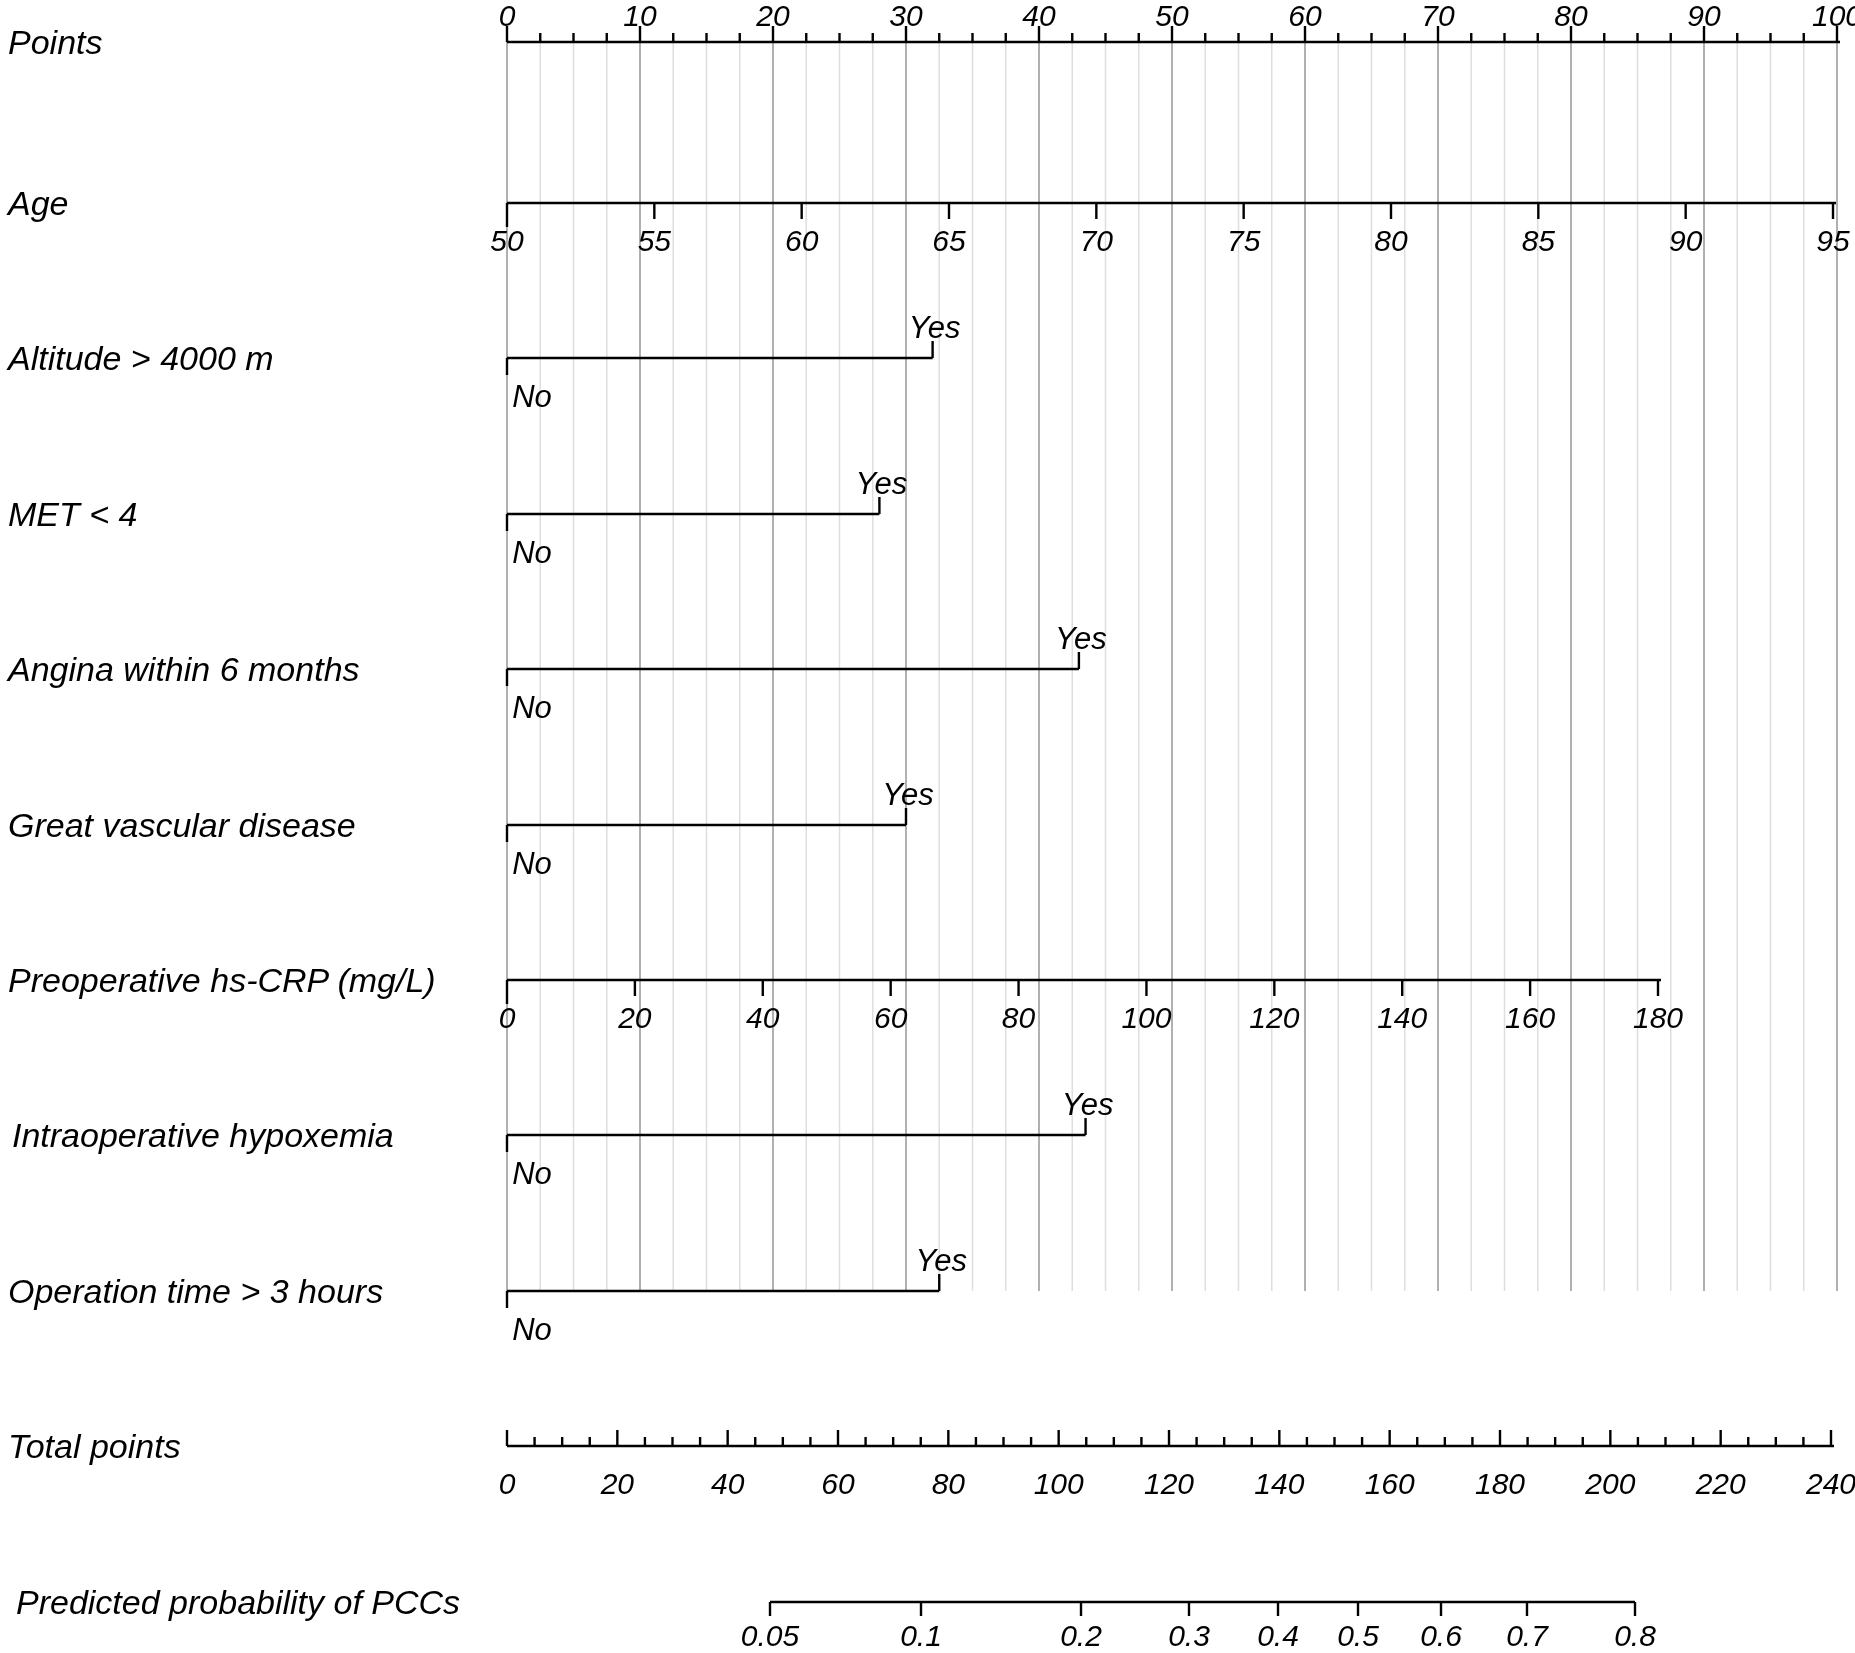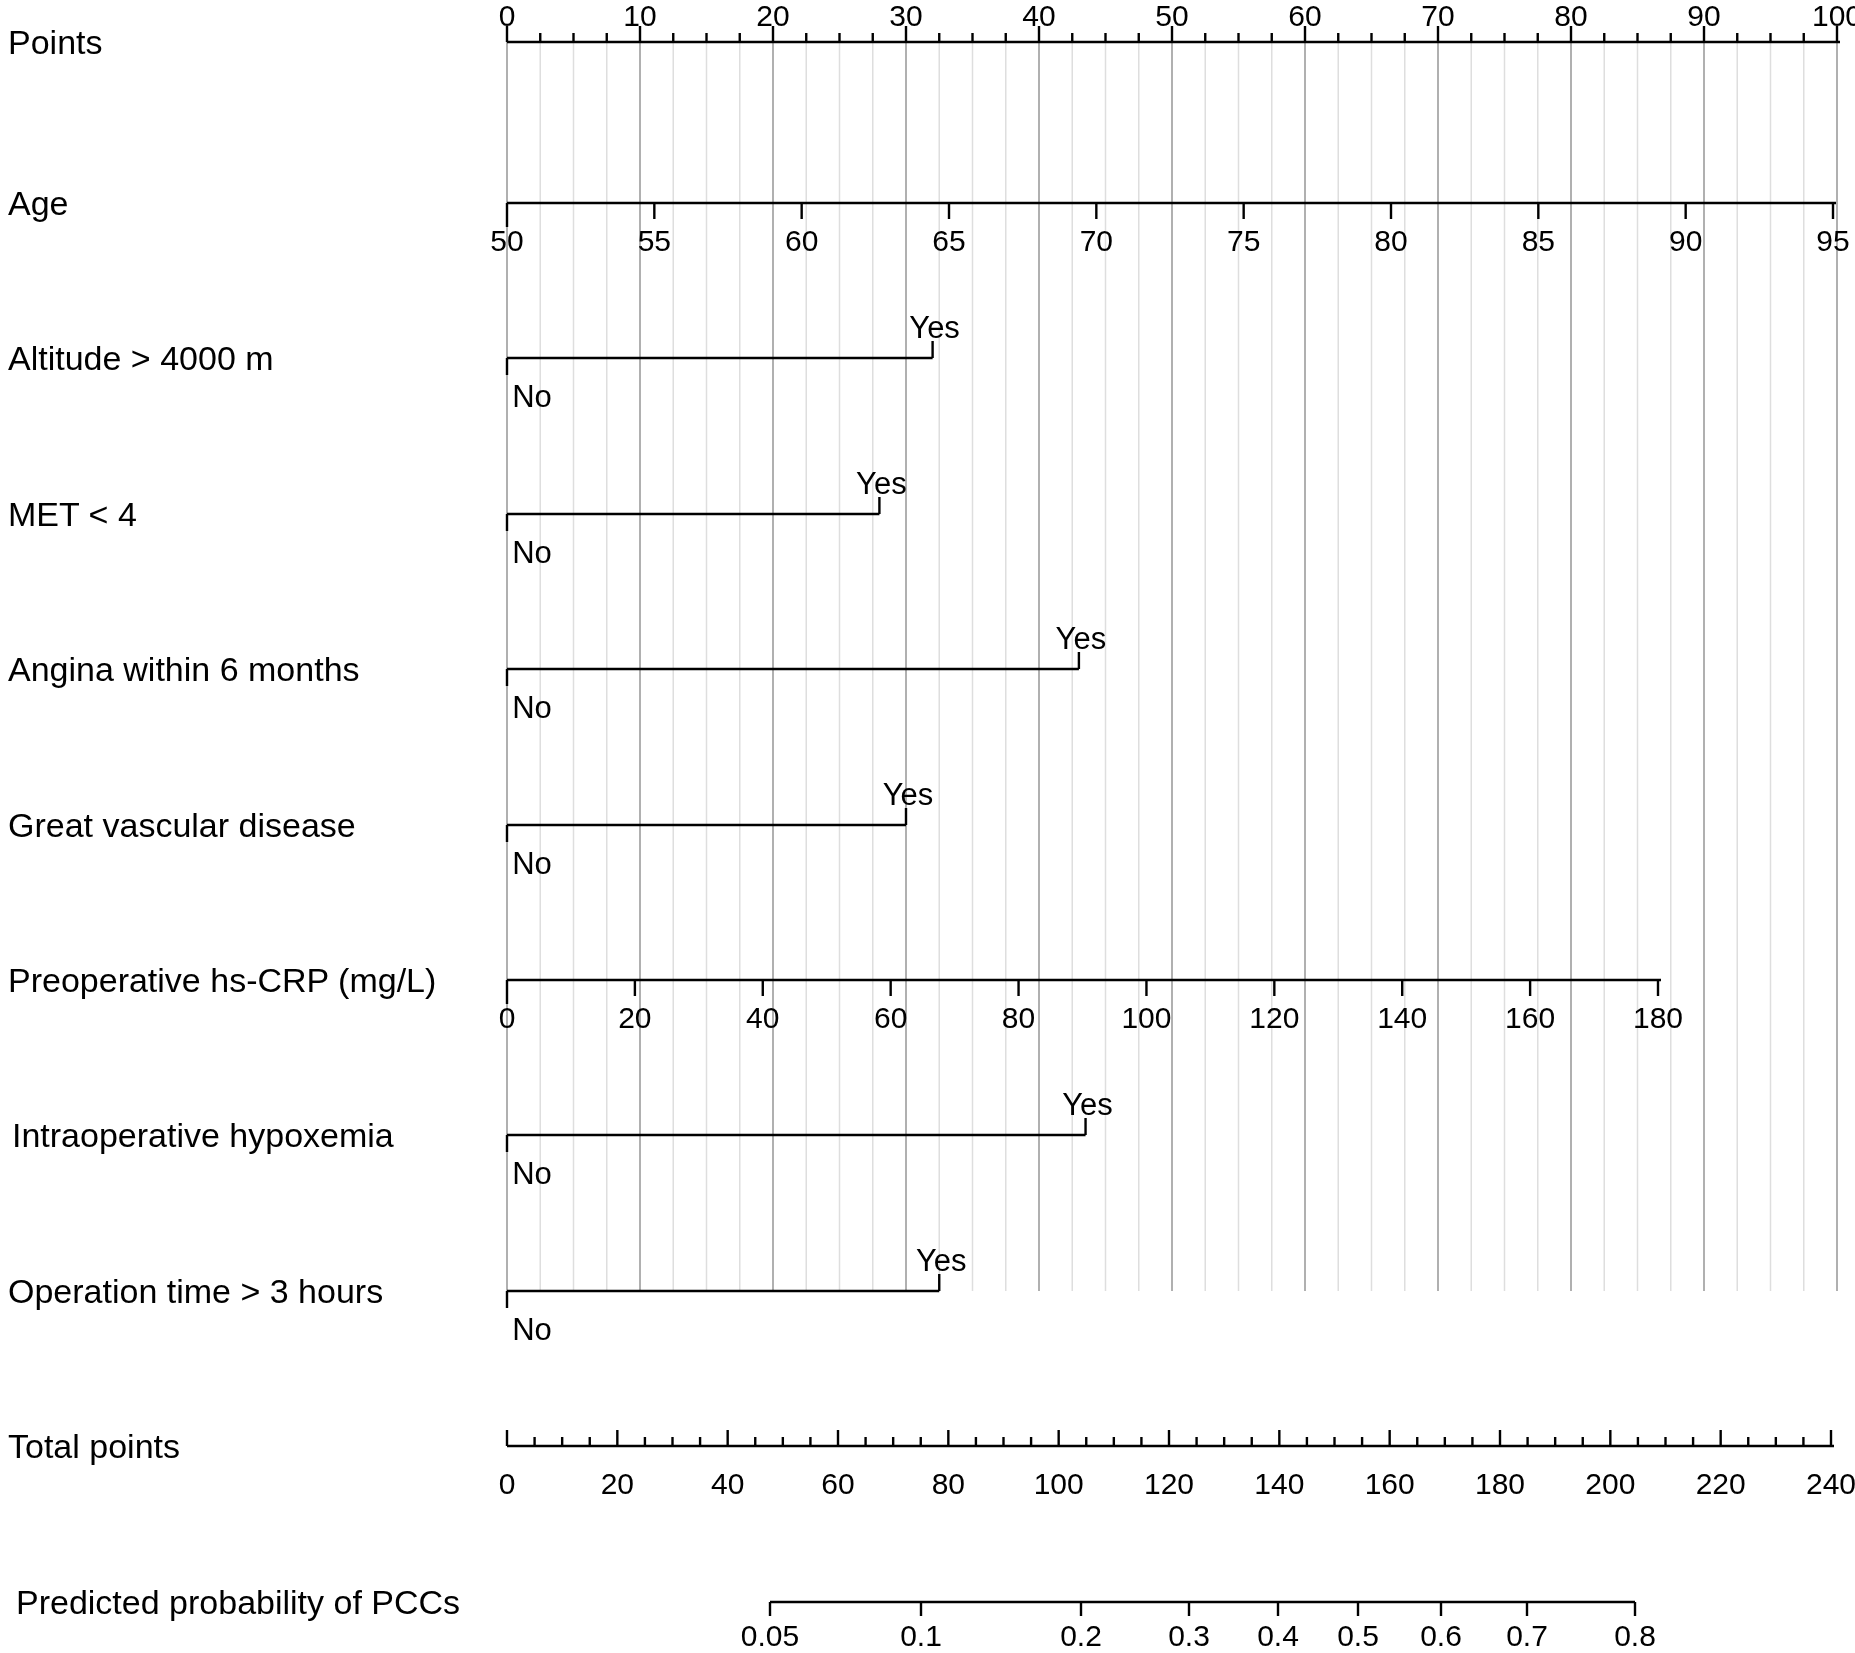--- a/index.html
+++ b/index.html
@@ -1,16 +1,16 @@
 <!DOCTYPE html>
 <html><head>
 <meta charset="utf-8">
 <style>
   html,body{margin:0;padding:0;background:#ffffff;}
-  .stage{width:1855px;height:1653px;position:relative;background:#14532d;overflow:hidden;}
+  .stage{width:1855px;height:1653px;position:relative;background:#14532d;overflow:hidden;font-style:italic;}
   svg{display:block;}
   text{font-family:"Liberation Sans","DejaVu Sans",sans-serif;fill:#000000;}
   .rowlab{font-size:34px;}
   .ticklab{font-size:30px;}
   .ynlab{font-size:31px;}
 </style>
 </head>
 <body>
 
 <figure class="stage" style="margin:0">

